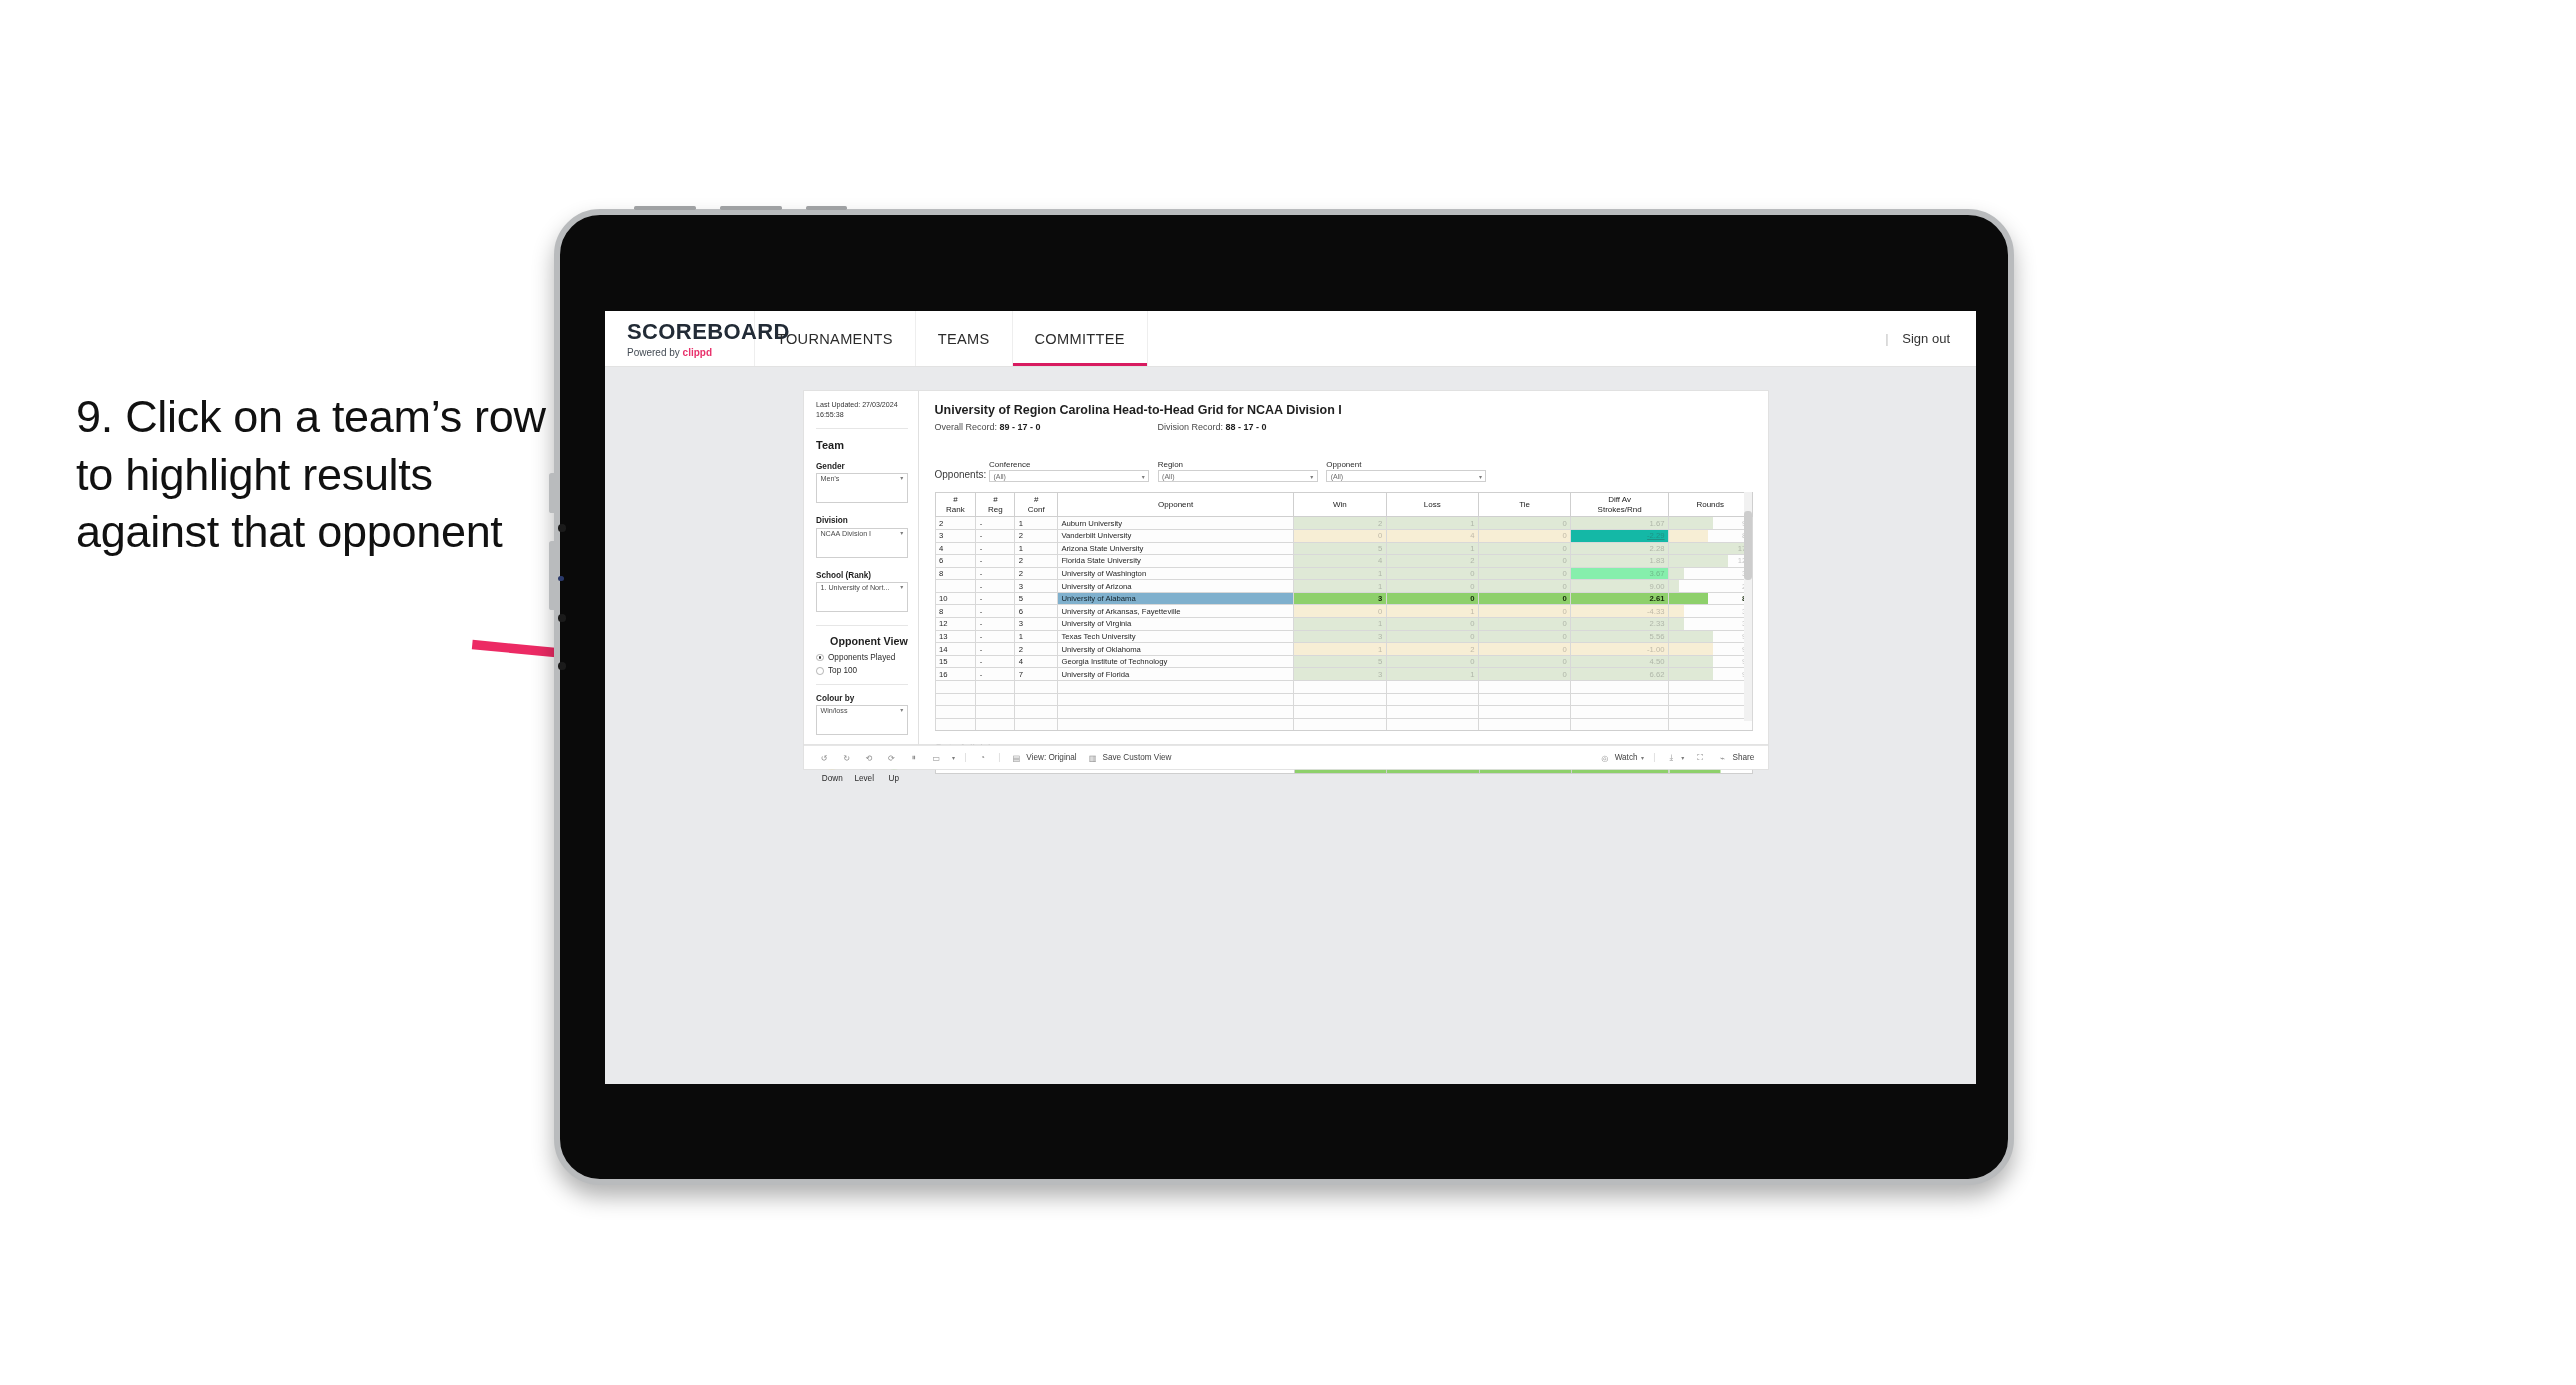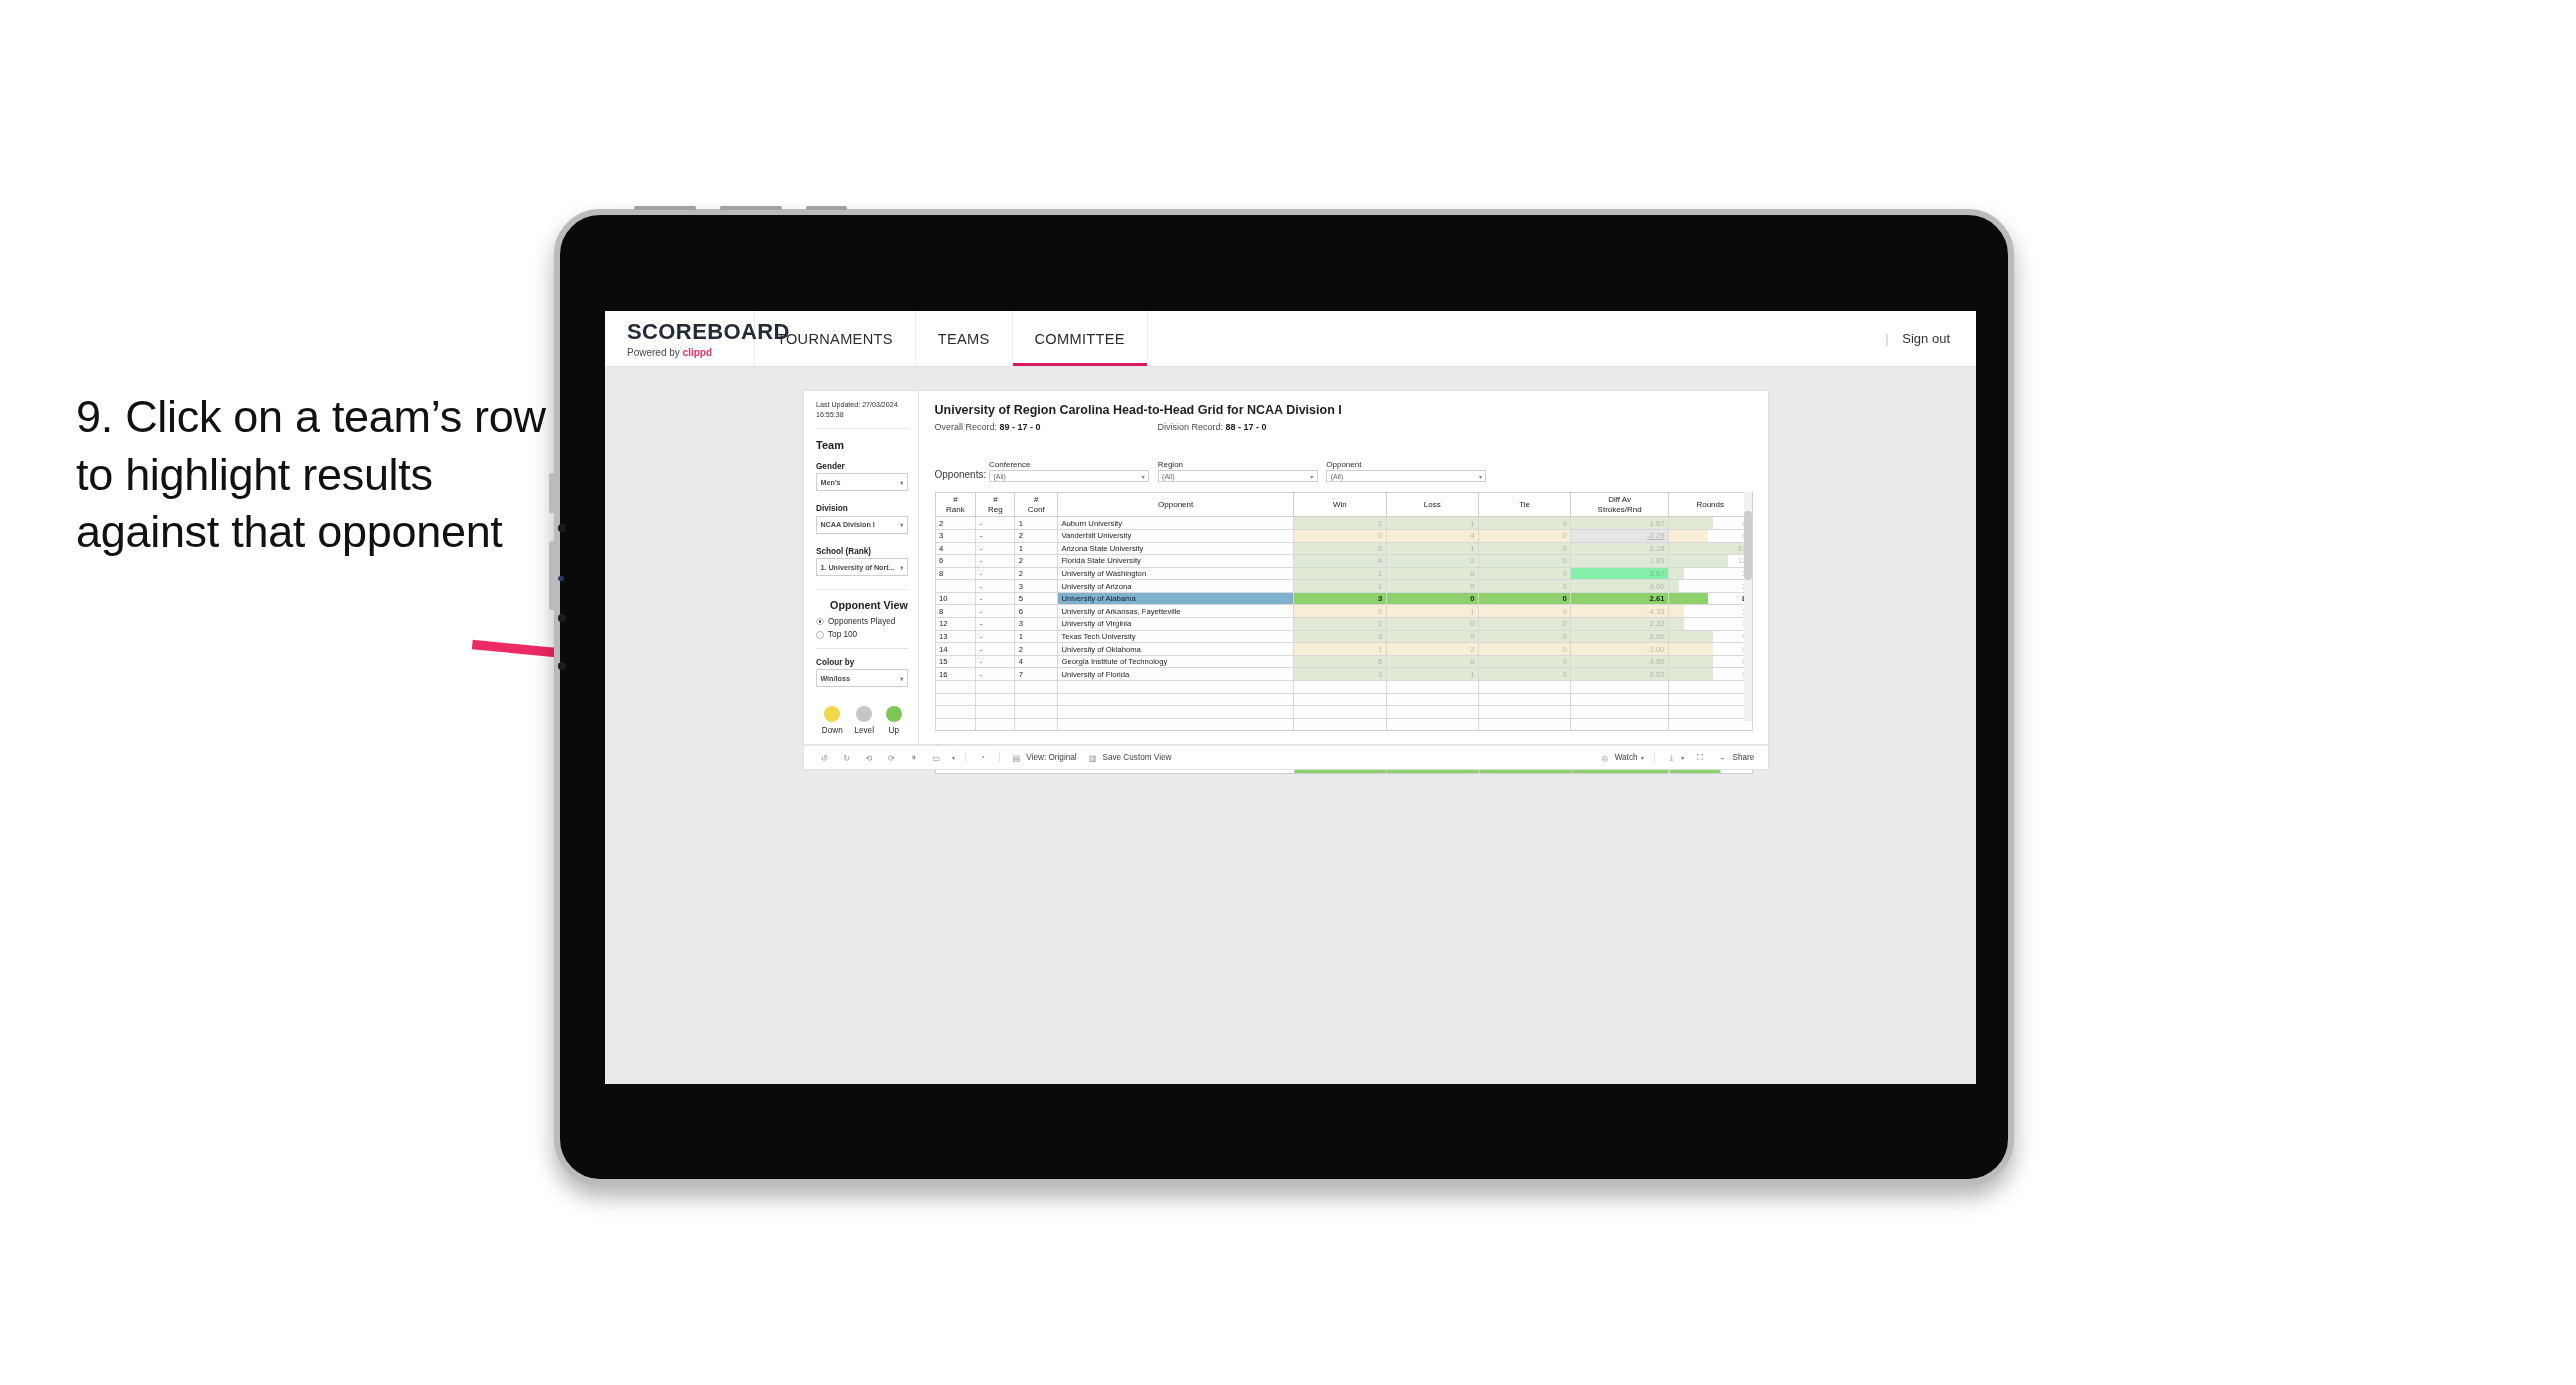--- a/index.html
+++ b/index.html
@@ -71,23 +71,23 @@
   #viz { position: absolute; left: 199px; top: 24px; width: 964px; height: 354px;
      background: #ffffff; display: flex; box-shadow: 0 0 0 0.9px #e0e0e0; }
 
   
   #side { width: 115px; border-right: 0.9px solid #e0e0e0; padding: 10.3px 10.3px 0 12px;
      font-size: 8.2px; color: #2e2e2e; }
   .updated { font-size: 7.1px; color: #333; line-height: 1.35; padding-bottom: 7.7px;
      border-bottom: 0.9px solid #e6e6e6; }
   .side-h { font-size: 11px; font-weight: 700; color: #1d1d1d; margin: 10.3px 0 10.3px 0; }
   .fld-label { font-size: 8.2px; font-weight: 700; color: #1d1d1d; margin-bottom: 2.6px; }
-  .select { height: 18px; border: 0.9px solid #cfcfcf; background:#fff; font-size: 7.2px;
-     color: #4a4a4a; display: flex; align-items: center; padding: 0 3.4px;
-     justify-content: space-between; margin-bottom: 13px; cursor: pointer; font-weight: bold; }
+  .select { height: 30px; border: 0.9px solid #cfcfcf; background:#fff; font-size: 7.2px;
+     color: #4a4a4a; display: flex; align-items: flex-start; padding: 0 3.4px;
+     justify-content: space-between; margin-bottom: 13px; cursor: pointer; }
   .caret { font-size: 6px; color: #7c7c7c; }
   .side-div { border-top: 0.9px solid #e6e6e6; margin: 4.3px 0 8.6px 0; }
   .side-h2 { font-size: 10.7px; font-weight: 700; color: #1d1d1d; text-align:right;
      margin-bottom: 6px; }
   .radio-row { display: flex; align-items: center; gap: 4.3px; margin-bottom: 4.3px;
      font-size: 8.2px; color: #2b2b2b; cursor: pointer; }
   .radio { width: 7.7px; height: 7.7px; border-radius: 50%; border: 0.9px solid #b3b3b3;
      background:#fff; position: relative; flex: none; }
   .radio.on::after { content:""; position:absolute; left:1.7px; top:1.7px; width:2.6px; height:2.6px;
      border-radius:50%; background:#3c3c3c; }
@@ -330,21 +330,21 @@
                     </td>
                   </tr>
                   <tr>
                     <td class="">3</td>
                     <td class="">-</td>
                     <td class="">2</td>
                     <td class="opp">Vanderbilt University</td>
                     <td class="num faded" style="background:#f7eed5;">0</td>
                     <td class="num faded" style="background:#f7eed5;">4</td>
                     <td class="num faded" style="background:#f7eed5;">0</td>
-                    <td class="num faded" style="background:#e5e5e5;text-decoration:underline;">-2.29</td>
+                    <td class="num faded" style="background:#14b8a6;text-decoration:underline;">-2.29</td>
                     <td class="rnd-cell">
                       <div class="rnd-bar" style="width: 47%; background: rgb(247, 238, 213);"></div>
                       <span class="rnd-val faded">8</span>
                     </td>
                   </tr>
                   <tr>
                     <td class="">4</td>
                     <td class="">-</td>
                     <td class="">1</td>
                     <td class="opp">Arizona State University</td>

